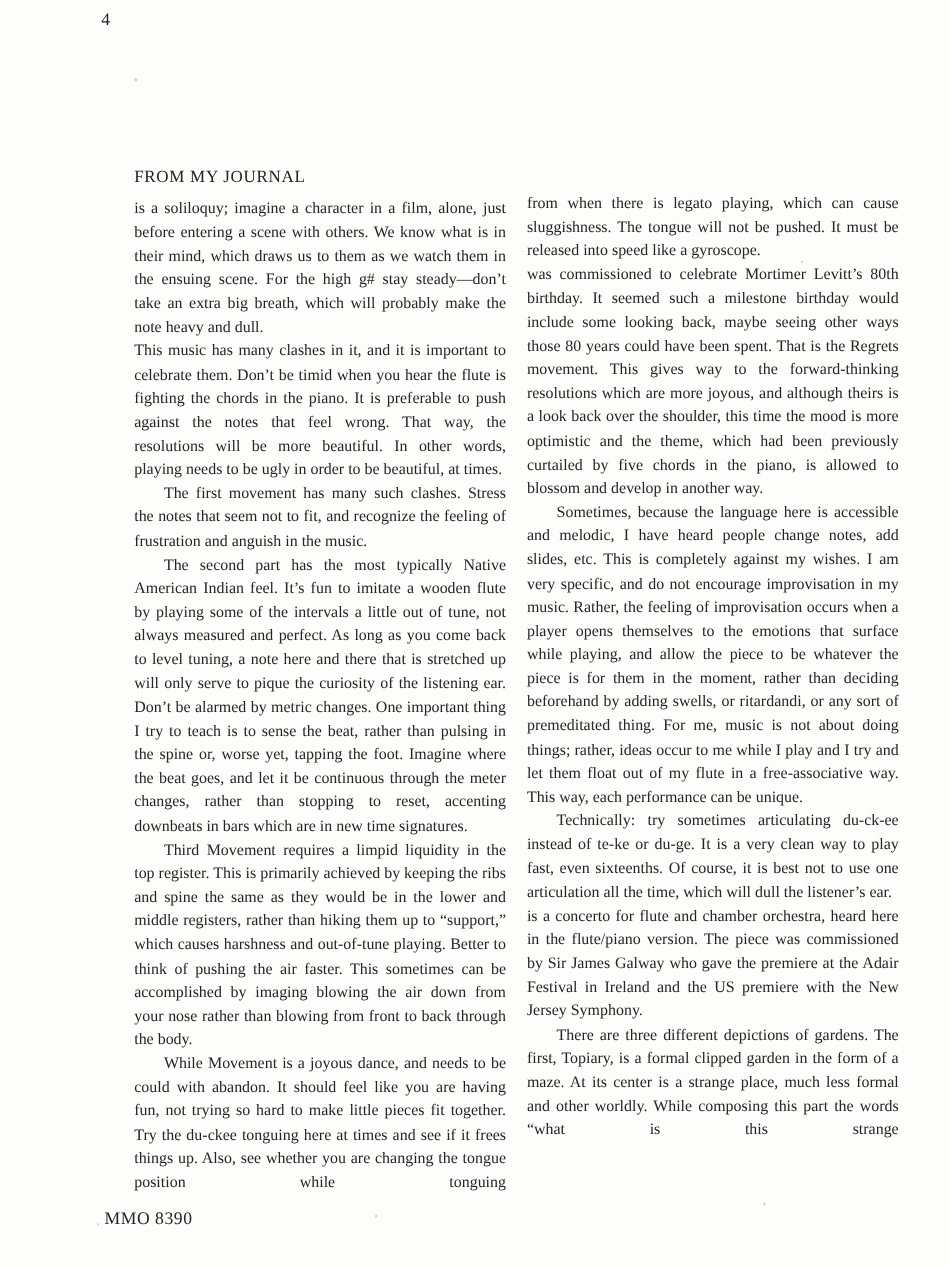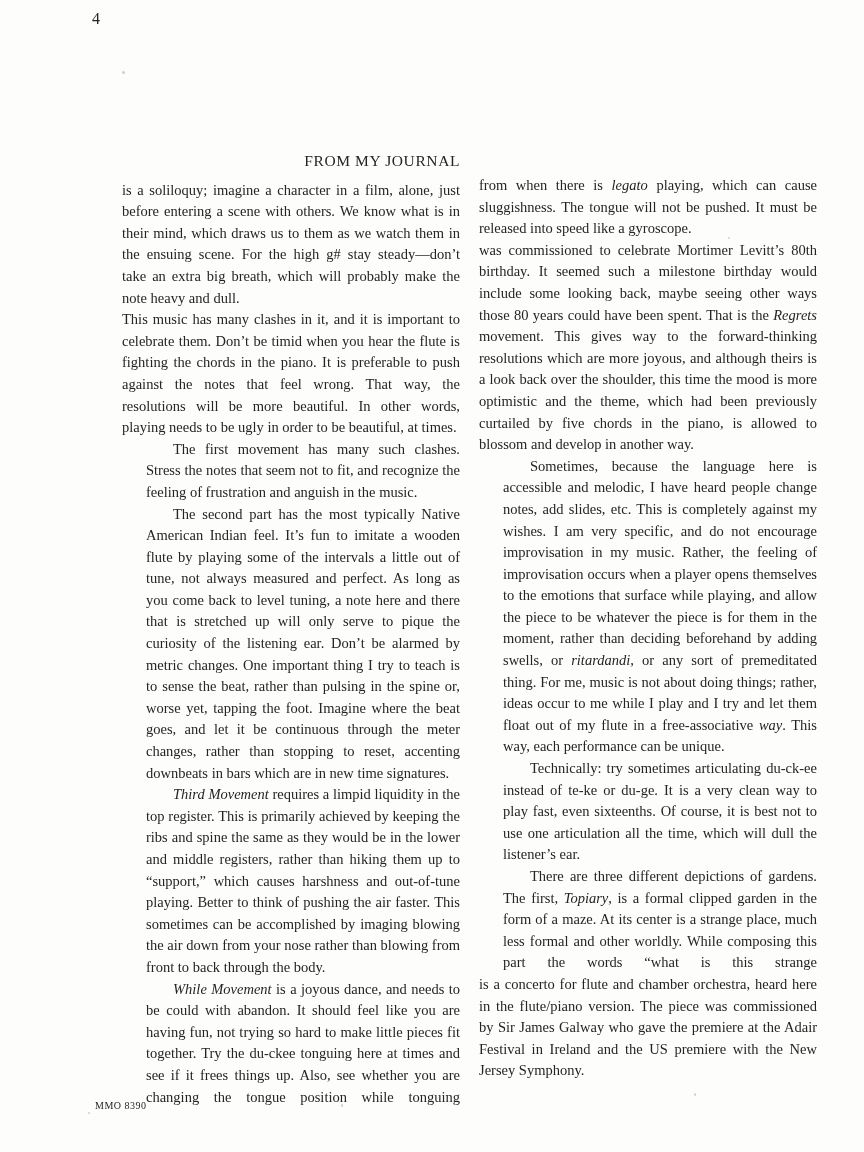--- a/index.html
+++ b/index.html
@@ -22,32 +22,32 @@
   .col{
     width:338px;
     font-size:14.5px;
     line-height:21.6px;
     text-align:justify;
   }
   .heading{
     font-size:15.5px;
     letter-spacing:0.6px;
     margin:20px 0 8px 0;
-    text-align:right;
+    text-align:left;
     white-space:nowrap;
   }
   .heading.first{margin-top:0;}
   p.para{margin:0;padding:0;}
-  p.indent{text-indent:27px;margin-left:24px;}
+  p.indent{text-indent:27px;}
   p.cont-start{margin-top:25px;}
   p.flush-end{text-align-last:justify;}
-  .ital{font-style:italic;}
+  .ital{}
   .footer{
     position:absolute;left:95px;top:1100px;
-    font-size:10px;letter-spacing:0.5px;
+    font-size:16px;letter-spacing:0.5px;
   }
   .speck{
     position:absolute;border-radius:50%;
     background:#9a9a96;opacity:0.45;
   }
 </style>
 </head>
 <body>
 
 <div class="page">
@@ -61,22 +61,22 @@
         <p class="para indent"><span>The first movement has many such clashes. Stress the notes that seem not to fit, and recognize the feeling of frustration and anguish in the music.</span></p>
         <p class="para indent"><span>The second part has the most typically Native American Indian feel. It’s fun to imitate a wooden flute by playing some of the intervals a little out of tune, not always measured and perfect. As long as you come back to level tuning, a note here and there that is stretched up will only serve to pique the curiosity of the listening ear. Don’t be alarmed by metric changes. One important thing I try to teach is to sense the beat, rather than pulsing in the spine or, worse yet, tapping the foot. Imagine where the beat goes, and let it be continuous through the meter changes, rather than stopping to reset, accenting downbeats in bars which are in new time signatures.</span></p>
         <p class="para indent"><span class="ital">Third Movement</span><span> requires a limpid liquidity in the top register. This is primarily achieved by keeping the ribs and spine the same as they would be in the lower and middle registers, rather than hiking them up to “support,” which causes harshness and out-of-tune playing. Better to think of pushing the air faster. This sometimes can be accomplished by imaging blowing the air down from your nose rather than blowing from front to back through the body.</span></p>
         <p class="para indent flush-end"><span class="ital">While Movement</span><span> is a joyous dance, and needs to be could with abandon. It should feel like you are having fun, not trying so hard to make little pieces fit together. Try the du-ckee tonguing here at times and see if it frees things up. Also, see whether you are changing the tongue position while tonguing</span></p>
       </div>
     <div class="col" id="col-right">
         <p class="para cont-start"><span>from when there is </span><span class="ital">legato</span><span> playing, which can cause sluggishness. The tongue will not be pushed. It must be released into speed like a gyroscope.</span></p>
         <p class="para"><span>was commissioned to celebrate Mortimer Levitt’s 80th birthday. It seemed such a milestone birthday would include some looking back, maybe seeing other ways those 80 years could have been spent. That is the </span><span class="ital">Regrets</span><span> movement. This gives way to the forward-thinking resolutions which are more joyous, and although theirs is a look back over the shoulder, this time the mood is more optimistic and the theme, which had been previously curtailed by five chords in the piano, is allowed to blossom and develop in another way.</span></p>
         <p class="para indent"><span>Sometimes, because the language here is accessible and melodic, I have heard people change notes, add slides, etc. This is completely against my wishes. I am very specific, and do not encourage improvisation in my music. Rather, the feeling of improvisation occurs when a player opens themselves to the emotions that surface while playing, and allow the piece to be whatever the piece is for them in the moment, rather than deciding beforehand by adding swells, or </span><span class="ital">ritardandi</span><span>, or any sort of premeditated thing. For me, music is not about doing things; rather, ideas occur to me while I play and I try and let them float out of my flute in a free-associative </span><span class="ital">way</span><span>. This way, each performance can be unique.</span></p>
         <p class="para indent"><span>Technically: try sometimes articulating du-ck-ee instead of te-ke or du-ge. It is a very clean way to play fast, even sixteenths. Of course, it is best not to use one articulation all the time, which will dull the listener’s ear.</span></p>
+        <p class="para"><span>is a concerto for flute and chamber orchestra, heard here in the flute/piano version. The piece was commissioned by Sir James Galway who gave the premiere at the Adair Festival in Ireland and the US premiere with the New Jersey Symphony.</span></p>
         <p class="para indent flush-end"><span>There are three different depictions of gardens. The first, </span><span class="ital">Topiary</span><span>, is a formal clipped garden in the form of a maze. At its center is a strange place, much less formal and other worldly. While composing this part the words “what is this strange</span></p>
-        <p class="para"><span>is a concerto for flute and chamber orchestra, heard here in the flute/piano version. The piece was commissioned by Sir James Galway who gave the premiere at the Adair Festival in Ireland and the US premiere with the New Jersey Symphony.</span></p>
       </div>
   </div>
 
   <div class="footer">MMO 8390</div>
 
   <div class="speck" style="left:122px;top:71px;width:3px;height:3px;"></div>
   <div class="speck" style="left:728px;top:237px;width:2px;height:2px;"></div>
   <div class="speck" style="left:341px;top:1104px;width:2px;height:3px;"></div>
   <div class="speck" style="left:694px;top:1093px;width:2px;height:3px;"></div>
   <div class="speck" style="left:88px;top:1112px;width:2px;height:2px;"></div>

